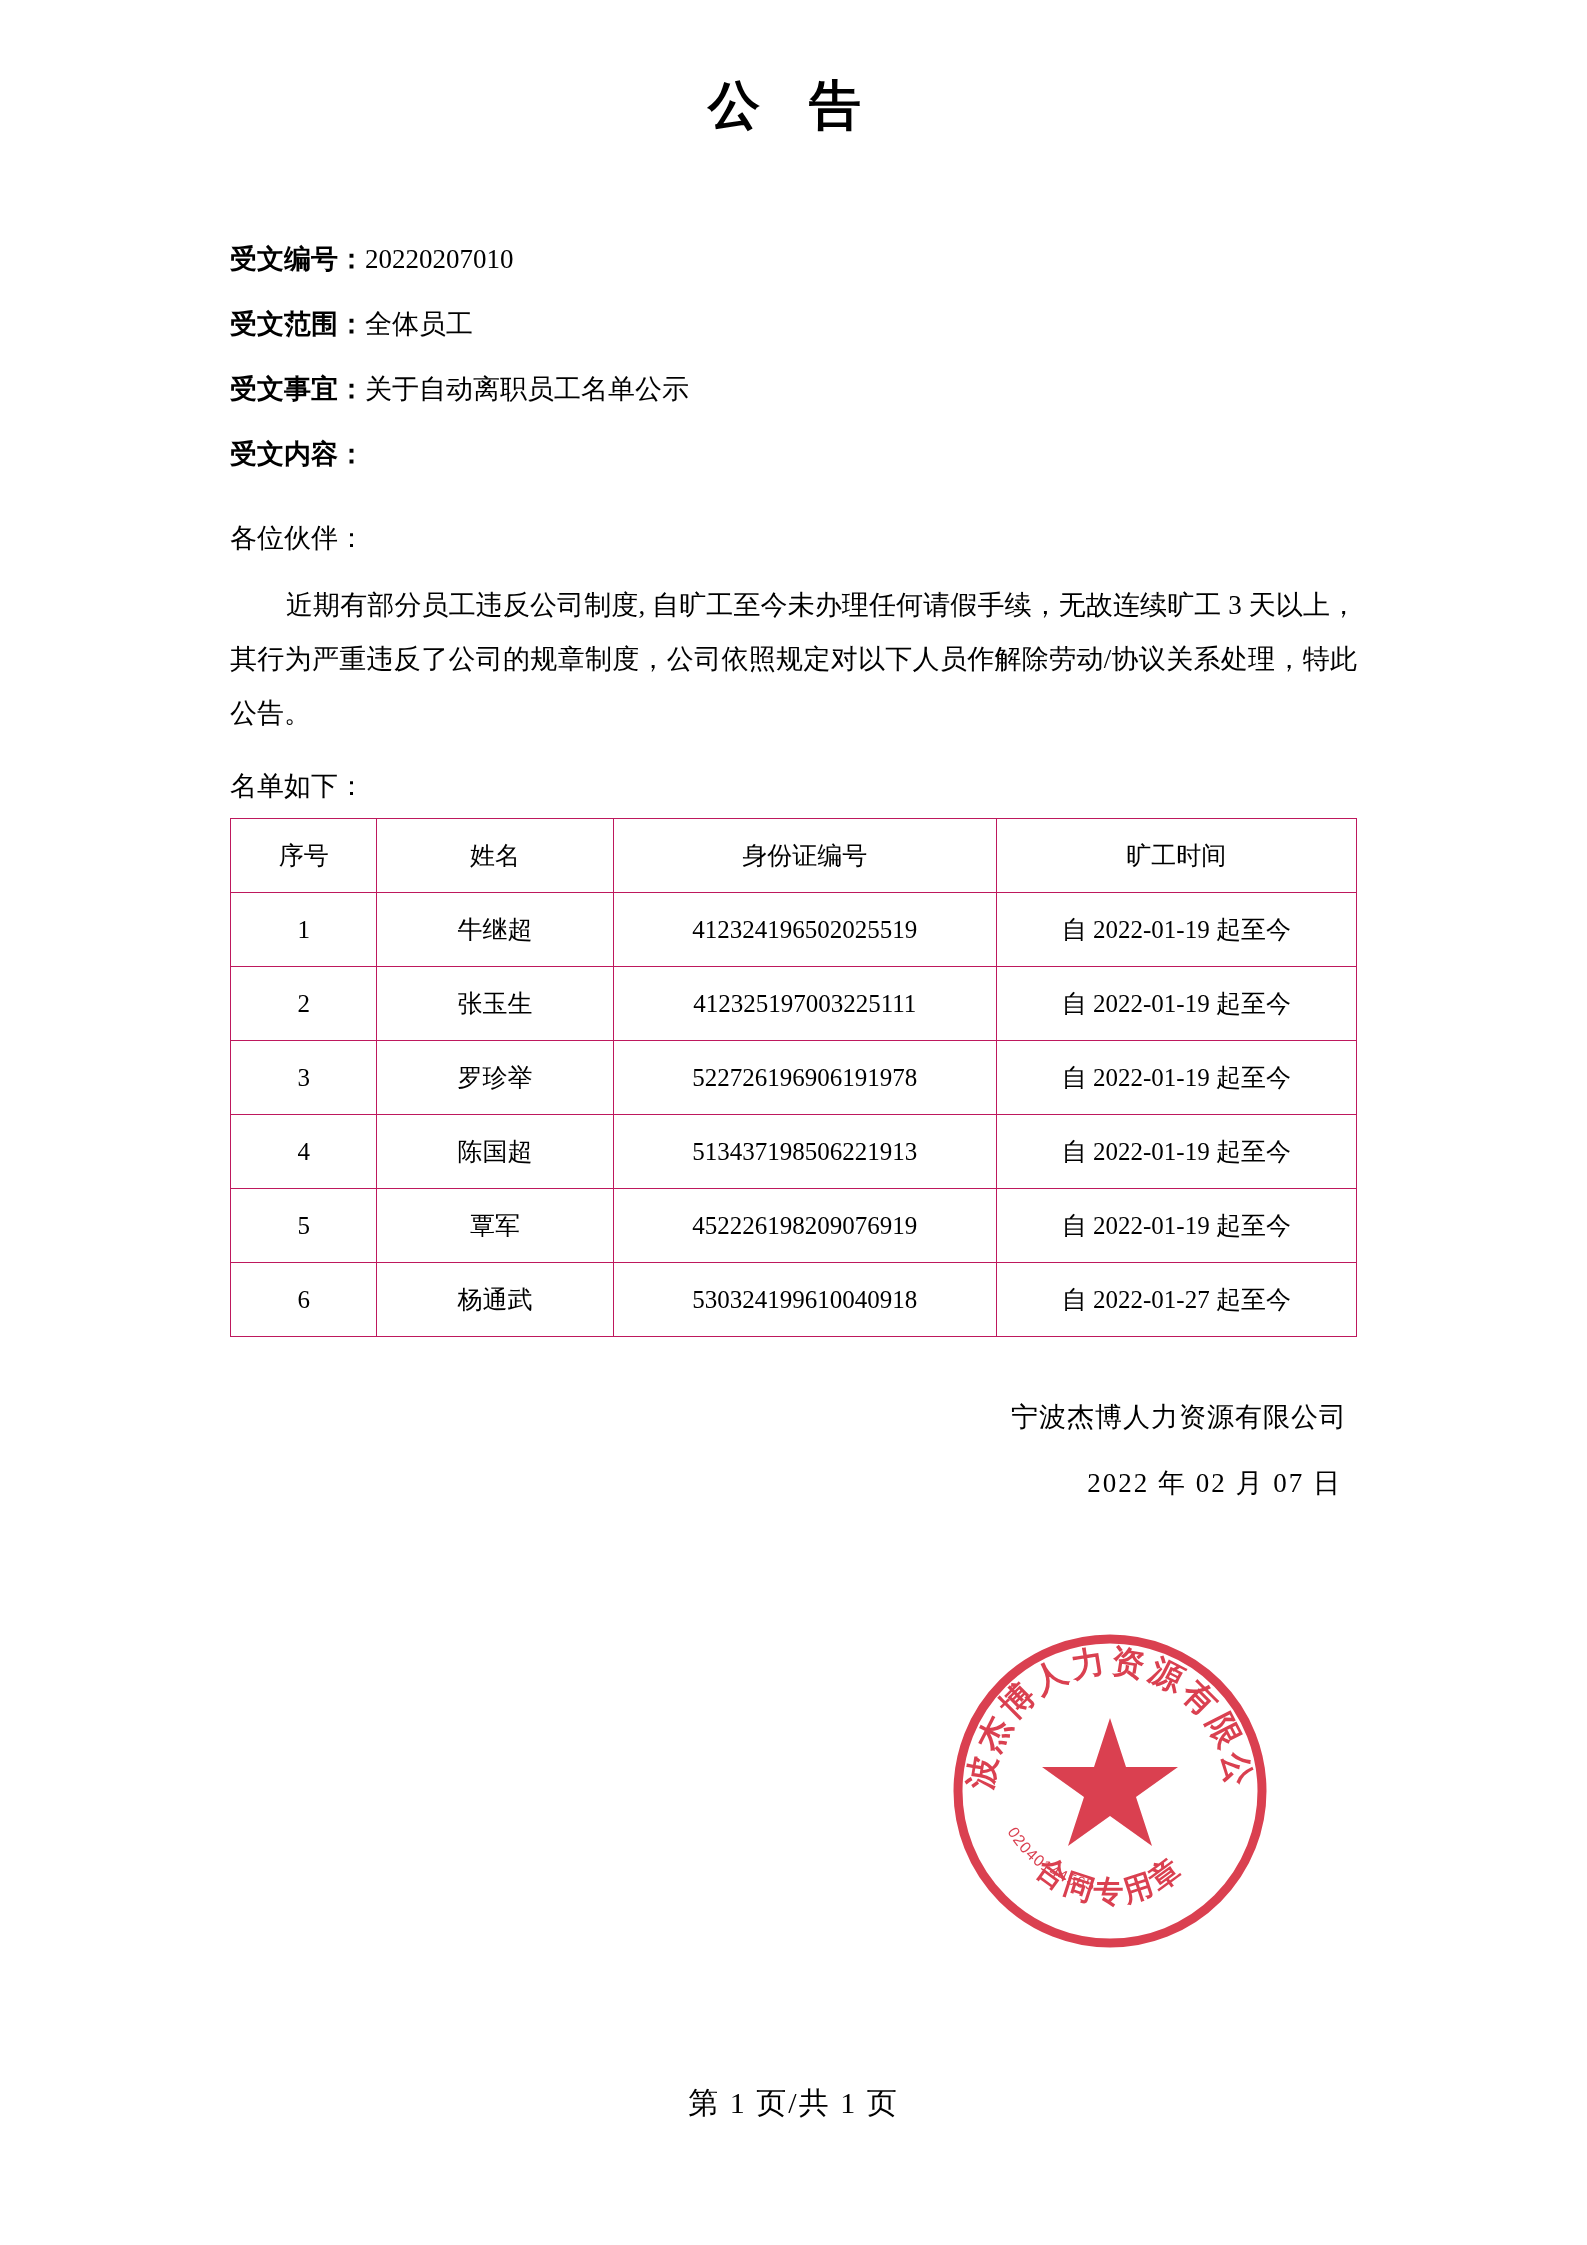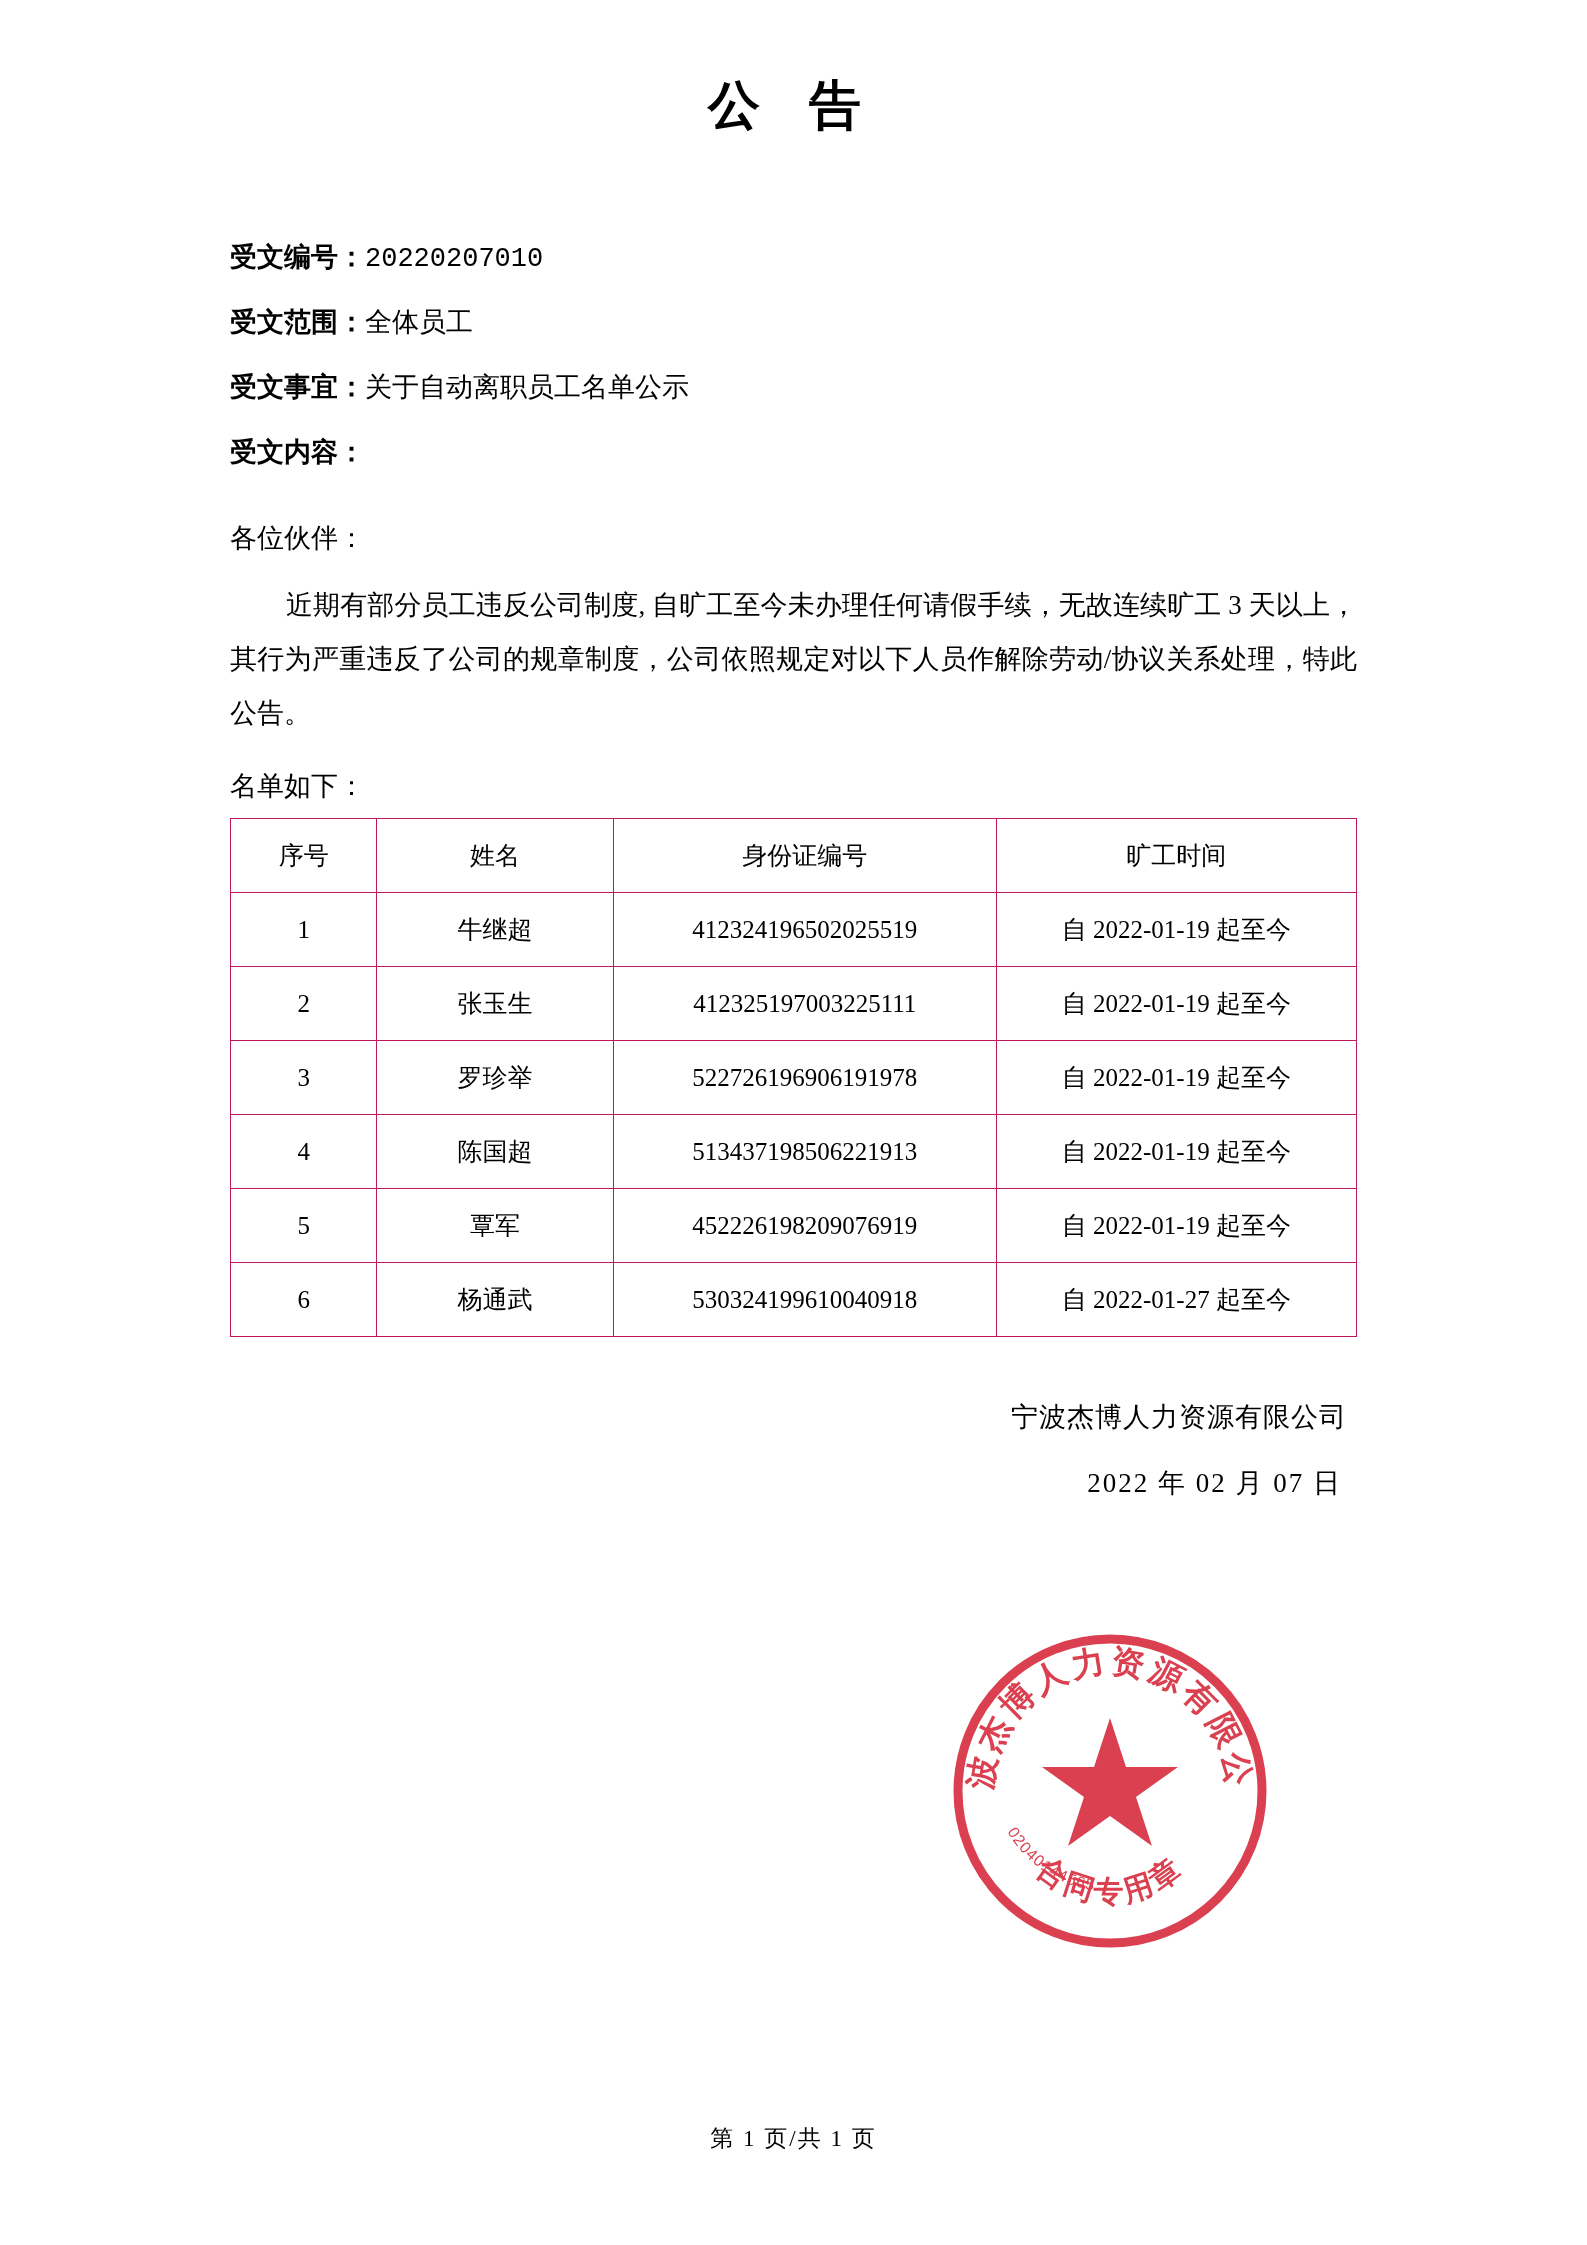--- a/index.html
+++ b/index.html
@@ -32,21 +32,20 @@
     font-family: "Liberation Serif", "DejaVu Serif", serif;
   }
   .meta-block {
     margin-top: 105px;
   }
   .meta-line {
     font-size: 27px;
     line-height: 1.0;
     margin-bottom: 38px;
     white-space: nowrap;
-    font-family: Liberation Mono, monospace;
   }
   .meta-label {
     font-weight: bold;
     font-size: 27px;
   }
   .meta-value {
     font-size: 27px;
   }
   .salutation {
     font-size: 27px;
@@ -100,23 +99,23 @@
   }
   .sign-date {
     font-size: 27px;
     letter-spacing: 2px;
     padding-right: 5px;
   }
   .footer {
     position: absolute;
     left: 0;
     right: 0;
-    bottom: 162px;
+    bottom: 192px;
     text-align: center;
-    font-size: 23px;
+    font-size: 30px;
     letter-spacing: 2px;
   }
   
   .seal {
     position: absolute;
     left: 945px;
     top: 1555px;
     width: 330px;
     height: 330px;
     z-index: 5;

